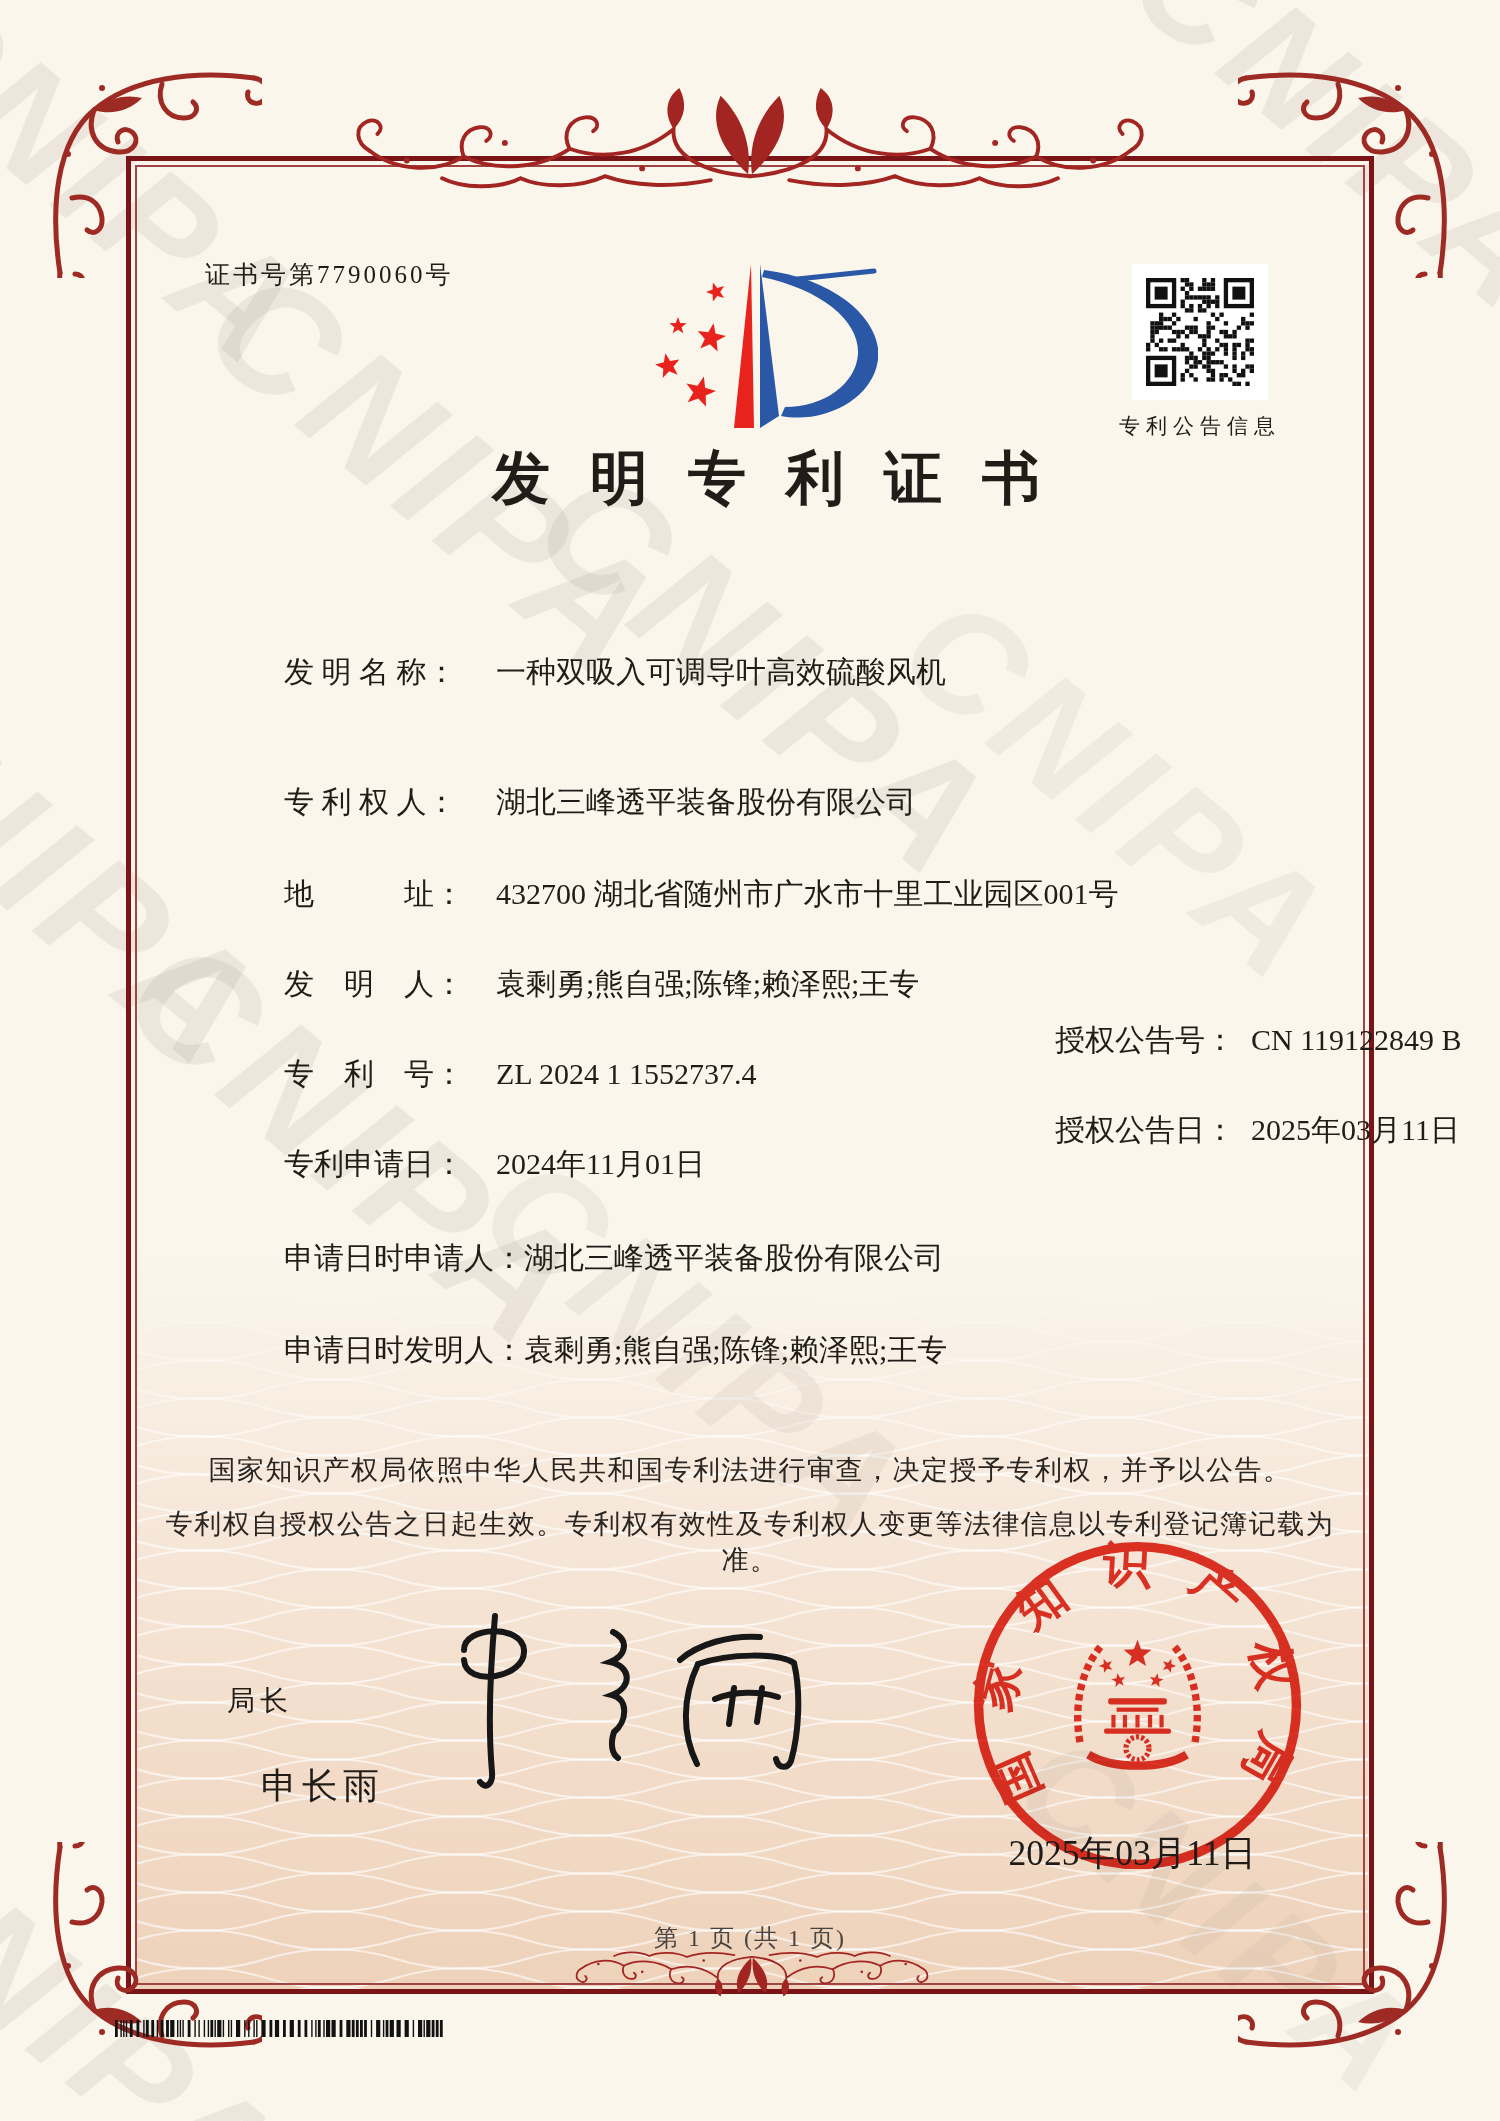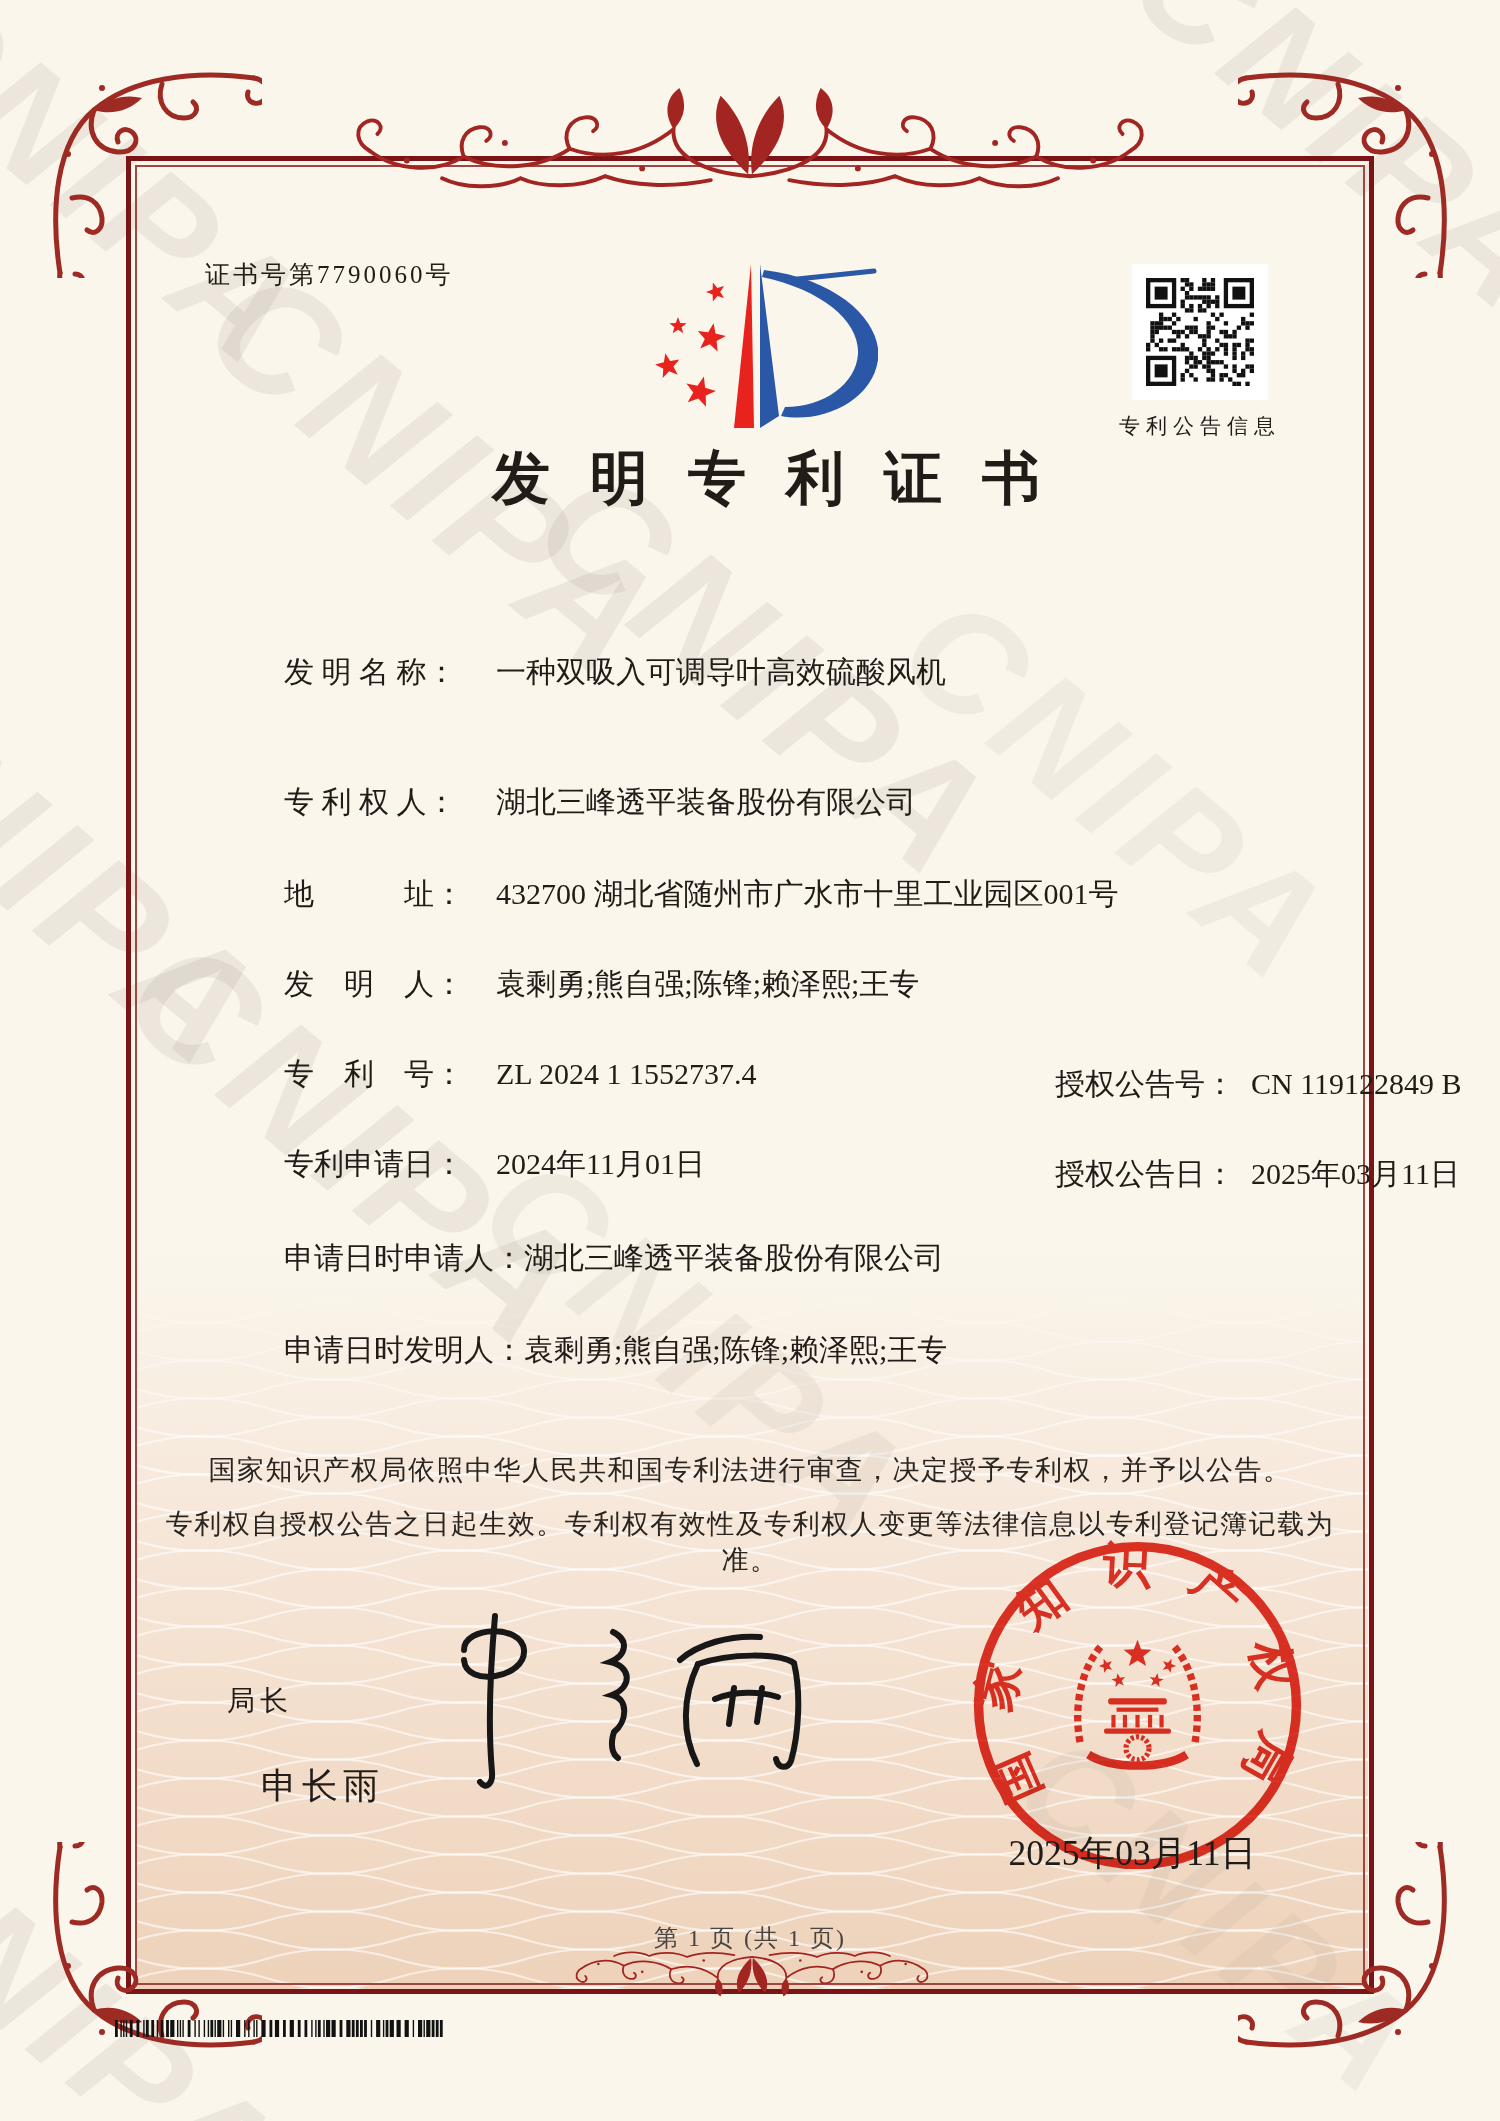--- a/index.html
+++ b/index.html
@@ -37,21 +37,21 @@
   .logo{position:absolute;left:648px;top:250px;width:230px;height:188px;}
   .qr-bg{position:absolute;left:1132px;top:264px;width:136px;height:136px;background:#fff;}
   .qr{position:absolute;left:1146px;top:278px;width:108px;height:108px;}
   .qr-caption{position:absolute;left:1090px;top:412px;width:220px;text-align:center;
     font-size:21px;letter-spacing:6px;}
   .title{position:absolute;left:16px;top:440px;width:1500px;text-align:center;
     font-size:58px;font-weight:700;letter-spacing:40px;text-indent:40px;}
   .row{position:absolute;left:205px;font-size:30px;white-space:pre;}
   .lbl{display:inline-block;min-width:212px;white-space:pre;margin-left:34px;}
   .lbl-r{display:inline-block;min-width:196px;white-space:pre;}
-  .col2{position:absolute;left:850px;top:0;white-space:pre;margin-top:44px;}
+  .col2{position:absolute;left:850px;top:0;white-space:pre;}
   .legal{position:absolute;left:140px;width:1220px;text-align:center;
     font-size:27px;letter-spacing:1.5px;color:#2a2520;}
   .director-title{position:absolute;left:227px;top:1682px;font-size:28px;letter-spacing:5px;
     font-family:Liberation Sans, sans-serif;font-weight:500;}
   .director-name{position:absolute;left:215px;top:1762px;font-size:36px;letter-spacing:5px;
     font-family:"Liberation Sans","DejaVu Sans",sans-serif;font-weight:500;margin-left:46px;}
   .sig{position:absolute;left:398px;top:1602px;width:432px;height:212px;z-index:5;}
   .seal{position:absolute;left:965px;top:1533px;width:345px;height:345px;z-index:5;
     mix-blend-mode:multiply;opacity:.95;}
   .seal-ring-text{font-size:46px;font-weight:700;letter-spacing:34px;

